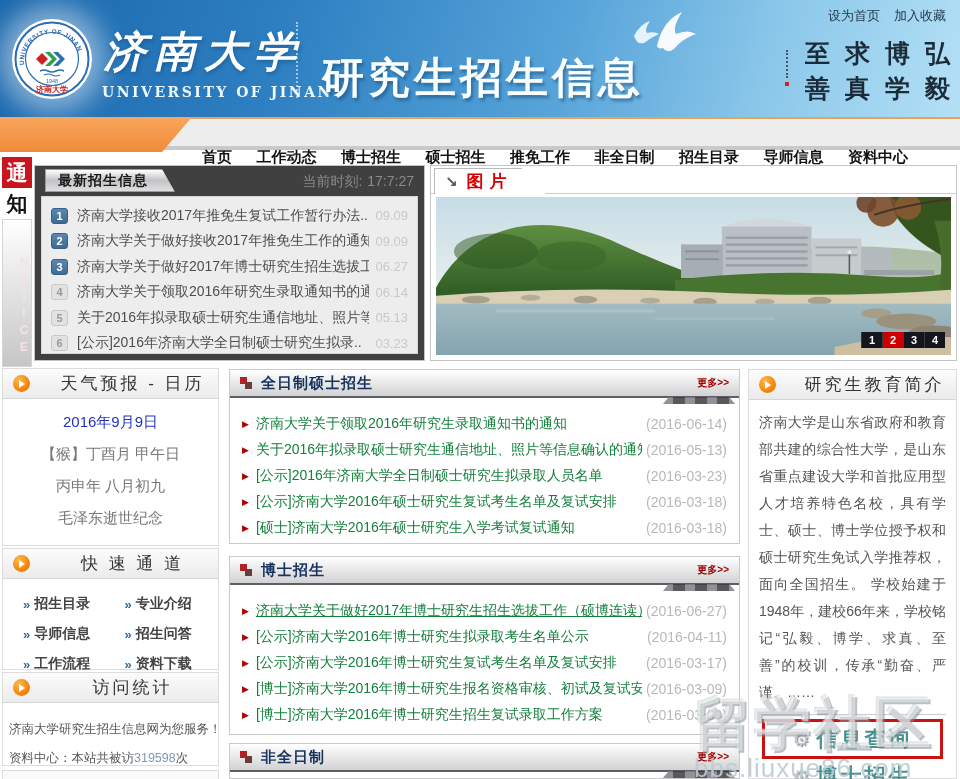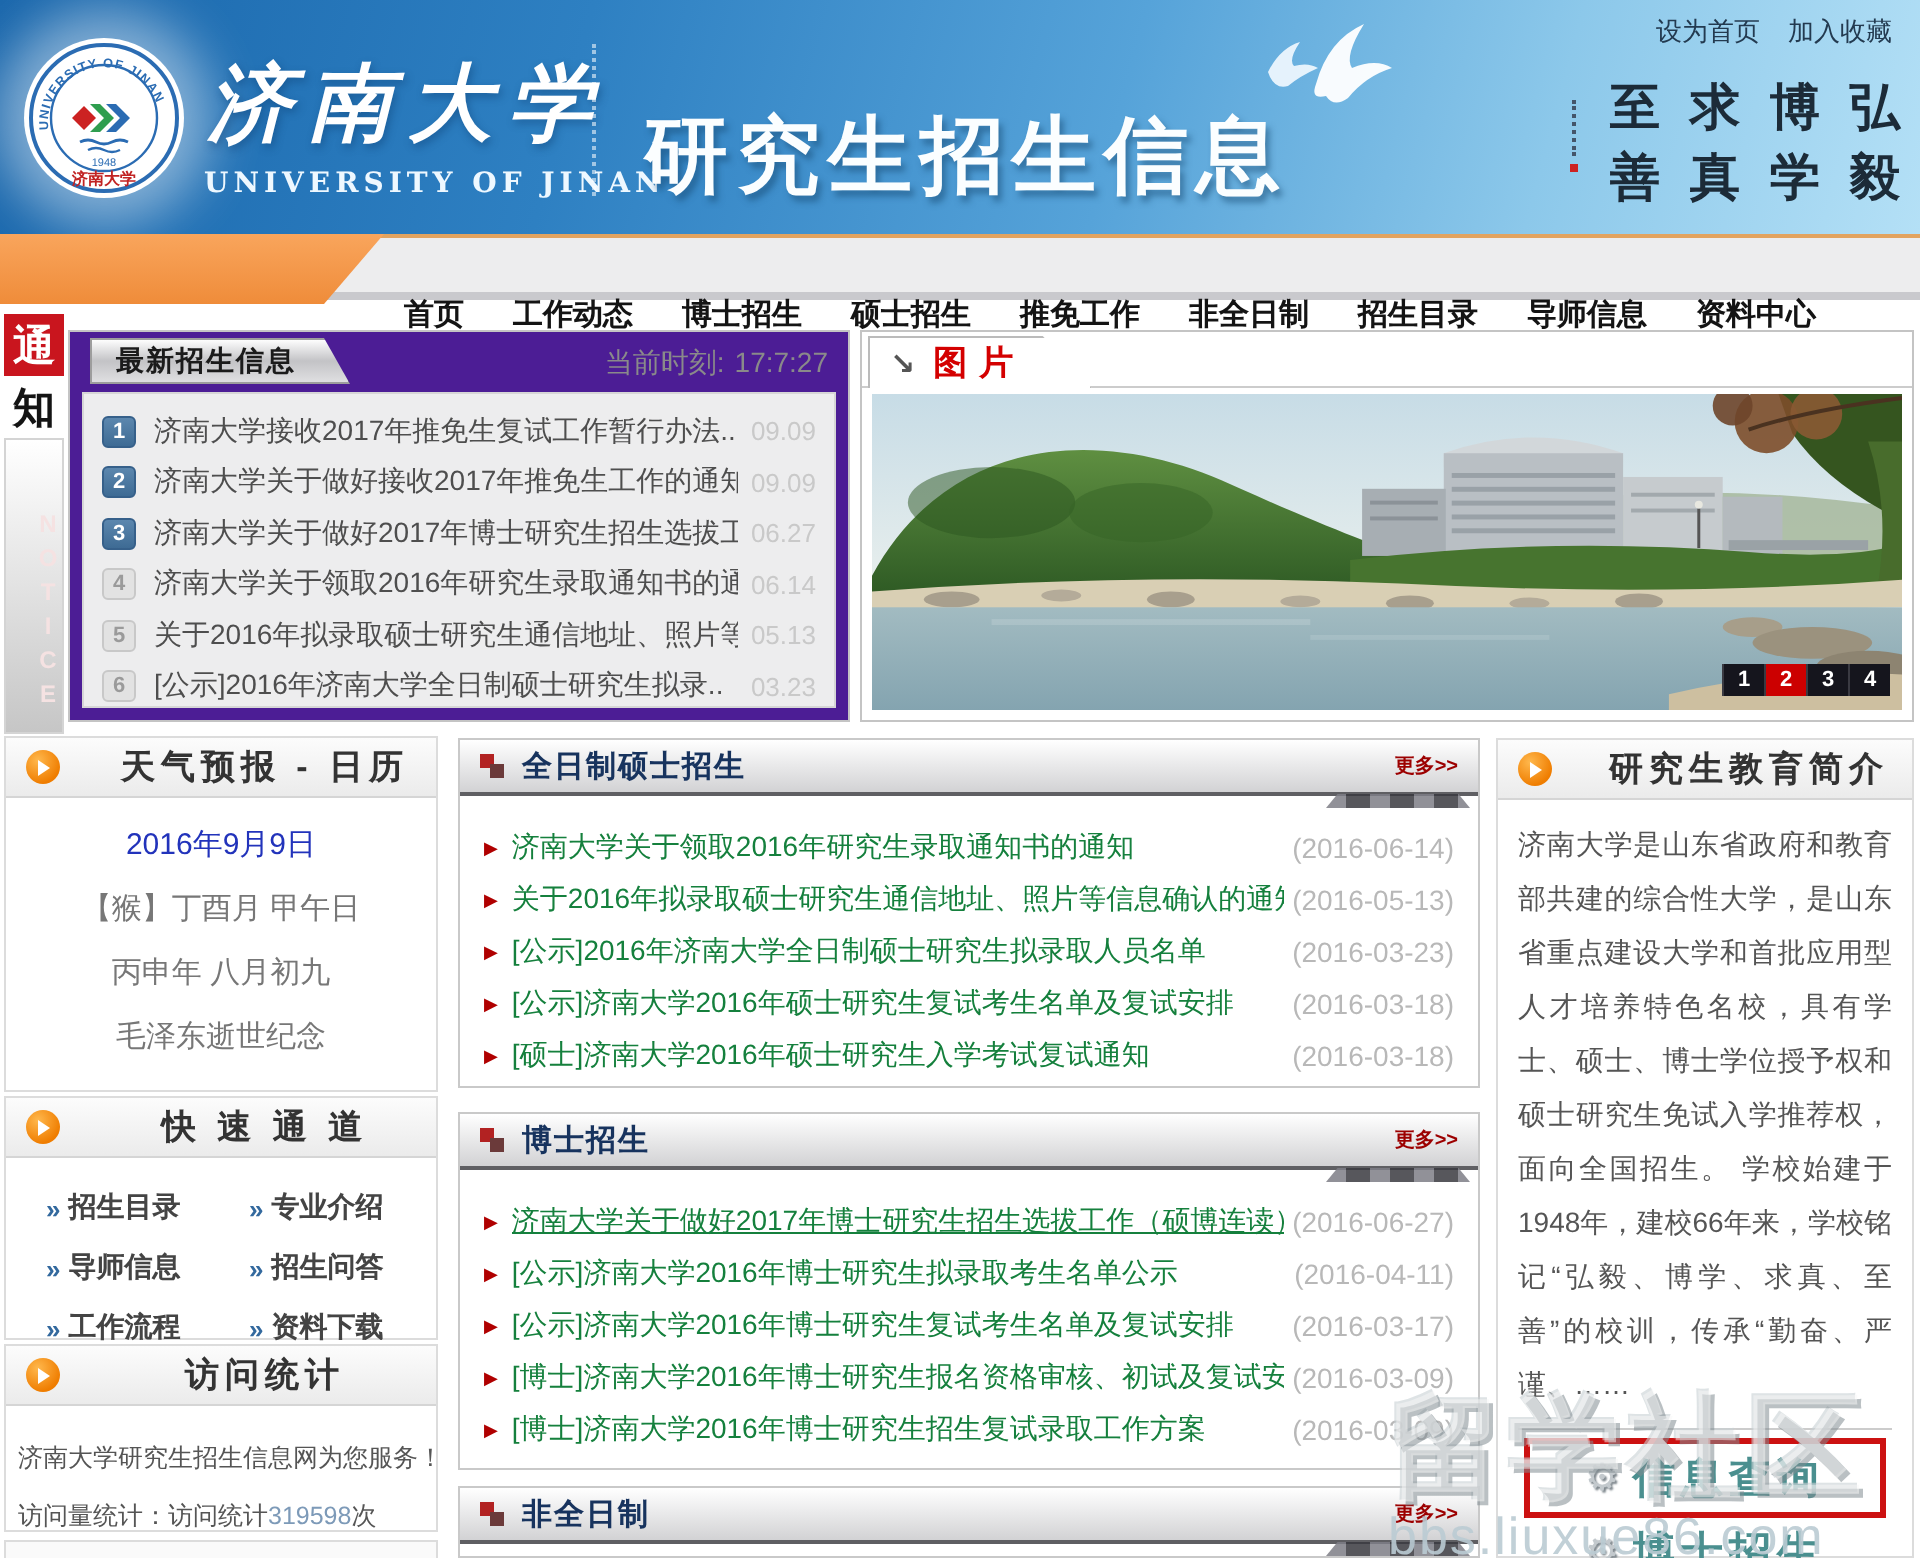--- a/index.html
+++ b/index.html
@@ -43,21 +43,21 @@
     display:flex; align-items:center; justify-content:center; }
   .notice-c2 { width:30px; height:31px; background:#fff; color:#141414; font-weight:bold; font-size:21px;
     display:flex; align-items:center; justify-content:center; }
   .notice-vert { width:30px; height:148px; background:linear-gradient(#ffffff,#c6c6c6);
     border:1px solid #d4d4d4; display:flex; justify-content:center; padding-top:26px;
     writing-mode:vertical-rl; text-orientation:upright; font-size:12px; font-weight:bold;
     color:#f5e2e2; letter-spacing:3px; }
 
   
   .news-panel { position:absolute; left:34px; top:165px; width:391px; height:196px;
-    border:1px solid #c4c4c4; background:#4c1d95; }
+    border:1px solid #c4c4c4; background:#404040; }
   .news-tab { position:absolute; left:10px; top:3px; width:130px; height:23px;
     background:linear-gradient(#fdfdfd 0%,#c3c3c6 50%,#dfdfe1 100%); border:1px solid #9d9d9d;
     clip-path:polygon(0 0,90% 0,100% 100%,0 100%); font-size:14px; font-weight:bold; color:#1b1b1b;
     line-height:21px; padding-left:12px; letter-spacing:1px; }
   .clock { position:absolute; right:10px; top:7px; font-size:14px; color:#8a8a8a; }
   .clock .t { margin-left:5px; }
   .news-list { position:absolute; left:6px; right:6px; top:30px; bottom:6px; background:#ededee;
     border:1px solid #d6d6d6; padding:6px 9px 0 9px; }
   .news-row { height:25.5px; display:flex; align-items:center; cursor:pointer; }
   .badge { width:17px; height:16px; border-radius:3px; margin-right:9px; font-size:11px; font-weight:bold;
@@ -84,21 +84,21 @@
   .pg.active { background:#cc0000; }
 
   
   .sb-box { position:absolute; left:2px; width:217px; border:1px solid #dcdcdc; background:#fff; }
   .sb-head { height:30px; background:linear-gradient(#fcfcfc,#ebebeb); border-bottom:1px solid #d5d5d5;
     position:relative; display:flex; align-items:center; justify-content:center; }
   .oc { position:absolute; left:10px; width:17px; height:17px; border-radius:50%;
     background:radial-gradient(circle at 35% 30%,#ffb84d,#ef7d00 72%); }
   .oc::after { content:""; position:absolute; left:6px; top:4.5px; border-left:6px solid #fff;
     border-top:4px solid transparent; border-bottom:4px solid transparent; }
-  .sb-title { font-size:17px; font-weight:bold; color:#333; letter-spacing:3px;margin-left:44px; }
+  .sb-title { font-size:17px; font-weight:normal; color:#333; letter-spacing:3px;margin-left:44px; }
   .cal { text-align:center; }
   .cal .d { margin-top:14px; font-size:15px; color:#2233bb; cursor:pointer; }
   .cal p { margin-top:13px; font-size:15px; color:#777; }
   .quick { display:flex; flex-wrap:wrap; padding:10px 6px; }
   .qlink { width:50%; height:30px; display:flex; align-items:center; padding-left:14px; cursor:pointer; }
   .qarr { color:#33699e; font-size:13px; font-weight:bold; margin-right:4px; }
   .qtxt { font-size:14px; color:#444; font-weight:bold; }
   .stats { padding:12px 4px 0 6px; }
   .stats p { font-size:12.5px; color:#555; line-height:29px; white-space:nowrap; }
   .stats .cnt { color:#7d9ab8; }
@@ -365,21 +365,21 @@
     </div>
   </div>
 
   <div class="sb-box" style="top:672px; height:94px;">
     <div class="sb-head">
       <span class="oc"></span>
       <span class="sb-title">访问统计</span>
     </div>
     <div class="stats">
       <p>济南大学研究生招生信息网为您服务！</p>
-      <p><span>访问量统计：访问统计</span><span class="cnt">319598</span><span>次</span></p>
+      <p><span>资料中心：本站共被访</span><span class="cnt">319598</span><span>次</span></p>
     </div>
   </div>
   <div class="sb-partial"></div>
 
   <div class="mid-box" style="top:369px; height:175px;">
     <div class="mid-head">
       <span class="sq-ic"></span>
       <span class="mid-title">全日制硕士招生</span>
       <span class="more">更多&gt;&gt;</span>
       <span class="train"></span>

